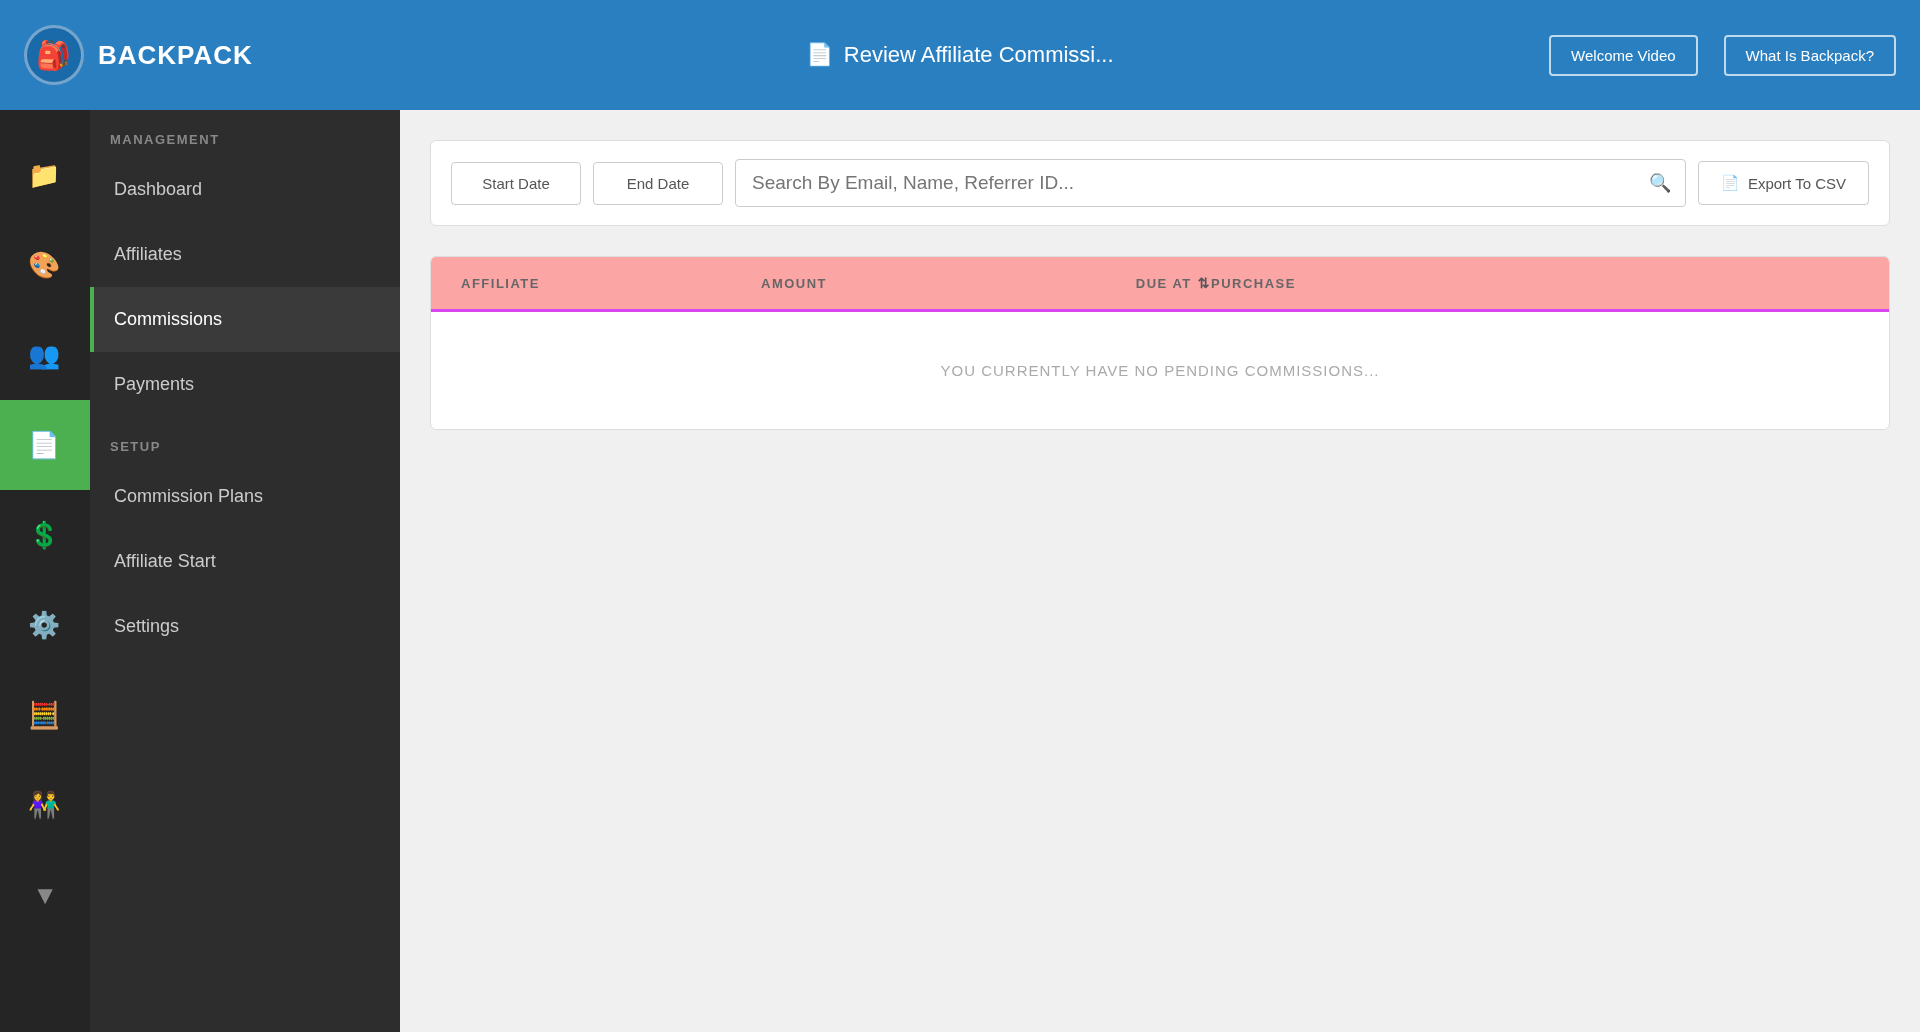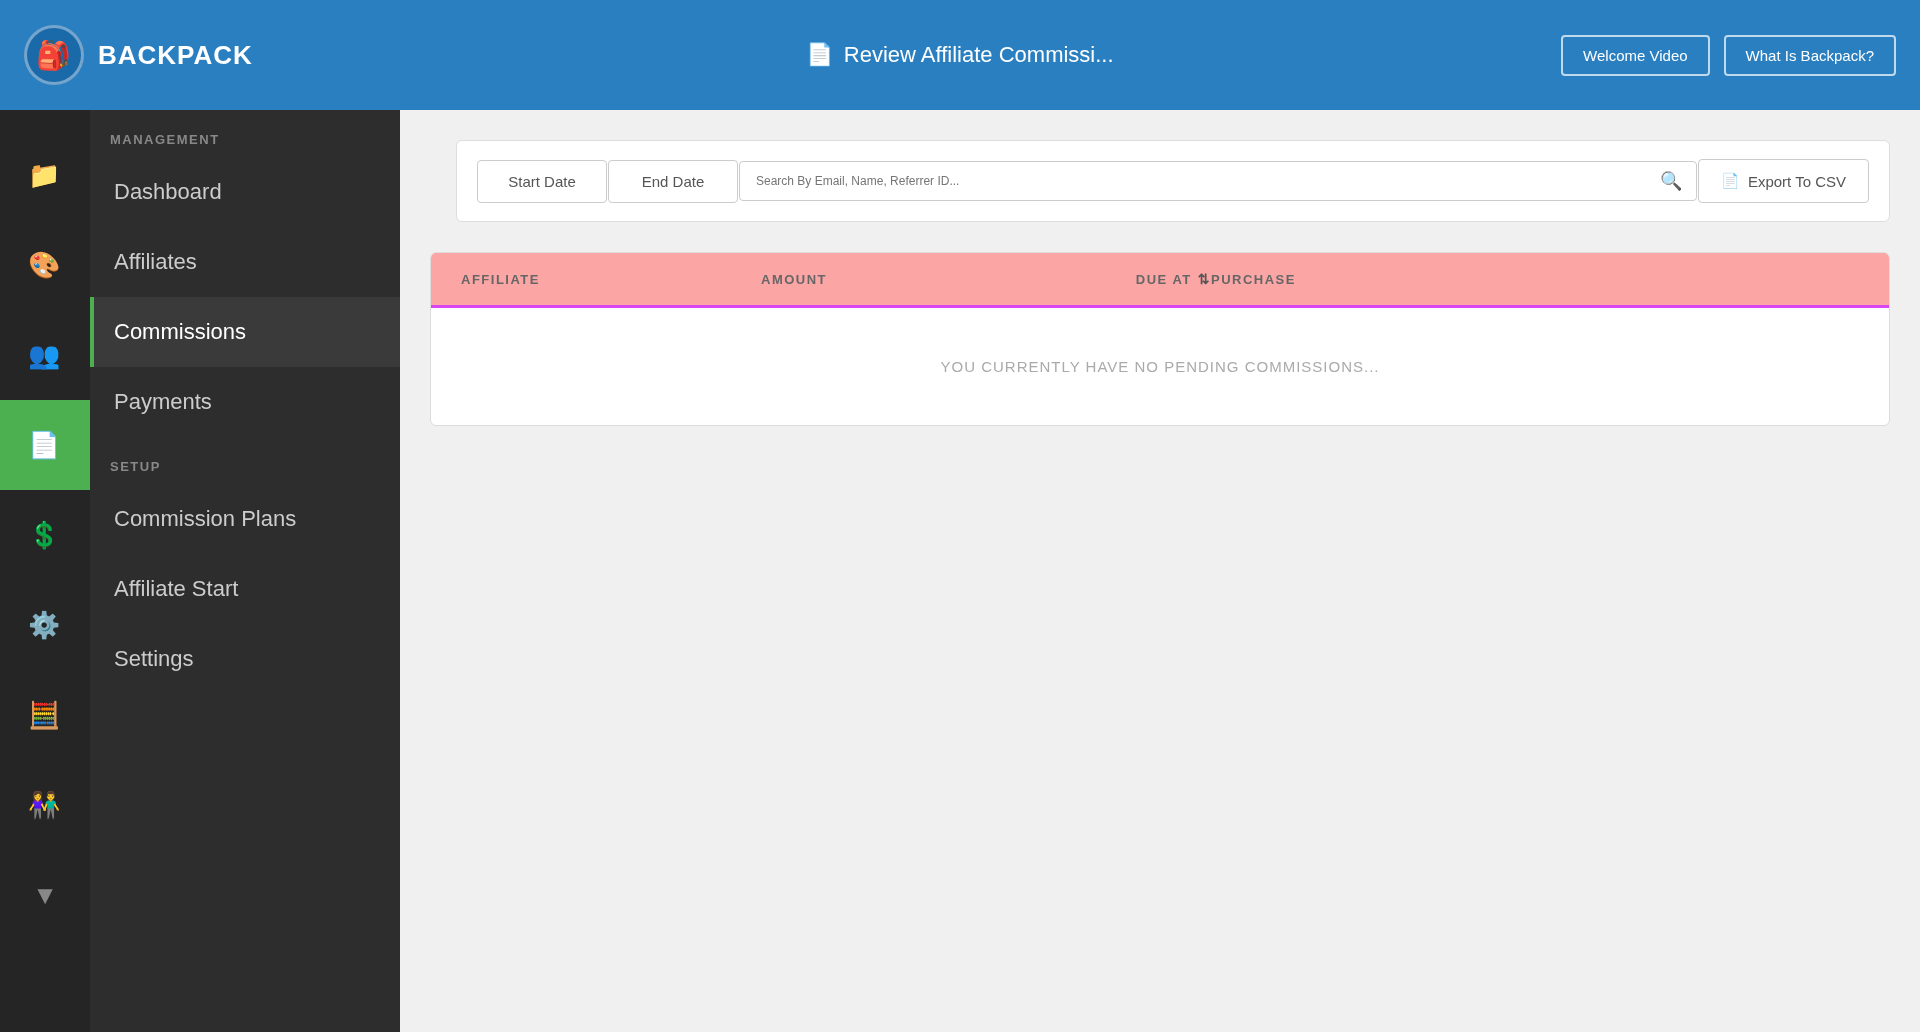--- a/index.html
+++ b/index.html
@@ -48,21 +48,21 @@
       display: flex;
       align-items: center;
       gap: 10px;
     }
     .navbar-page-icon {
       font-size: 22px;
     }
     .navbar-actions {
       margin-left: auto;
       display: flex;
-      gap: 14px;
+      gap: 26px;
     }
     .navbar-btn {
       background: transparent;
       border: 2px solid rgba(255,255,255,0.7);
       color: white;
       padding: 10px 20px;
       font-size: 15px;
       border-radius: 4px;
       cursor: pointer;
       font-weight: 500;
@@ -116,21 +116,21 @@
       font-size: 13px;
       font-weight: 600;
       letter-spacing: 1.5px;
       padding: 22px 20px 10px 20px;
       text-transform: uppercase;
     }
     .sidebar-nav-item {
       display: block;
       padding: 22px 20px;
       color: #cccccc;
-      font-size: 22px;
+      font-size: 18px;
       font-weight: 500;
       cursor: pointer;
       text-decoration: none;
       border-left: 4px solid transparent;
     }
     .sidebar-nav-item.active {
       background: #3a3a3a;
       color: white;
       border-left: 4px solid #4caf50;
     }
@@ -140,27 +140,26 @@
       flex: 1;
       background: #f0f0f0;
       padding: 30px 30px;
       overflow-y: auto;
     }
 
     
     .filter-bar {
       display: flex;
       align-items: center;
-      gap: 1px;
+      gap: 12px;
       background: white;
       border: 1px solid #ddd;
       border-radius: 6px;
       padding: 18px 20px;
       margin-bottom: 30px;
-      margin-left: 26px;
     }
     .filter-date-btn {
       background: white;
       border: 1px solid #ccc;
       border-radius: 4px;
       padding: 12px 20px;
       font-size: 15px;
       color: #555;
       cursor: pointer;
       min-width: 130px;
@@ -169,21 +168,21 @@
       flex: 1;
       position: relative;
       display: flex;
       align-items: center;
     }
     .filter-search-input {
       width: 100%;
       padding: 12px 50px 12px 16px;
       border: 1px solid #ccc;
       border-radius: 4px;
-      font-size: 12px;
+      font-size: 19px;
       color: #555;
       outline: none;
     }
     .filter-search-icon {
       position: absolute;
       right: 14px;
       color: #888;
       font-size: 18px;
     }
     .export-btn {

